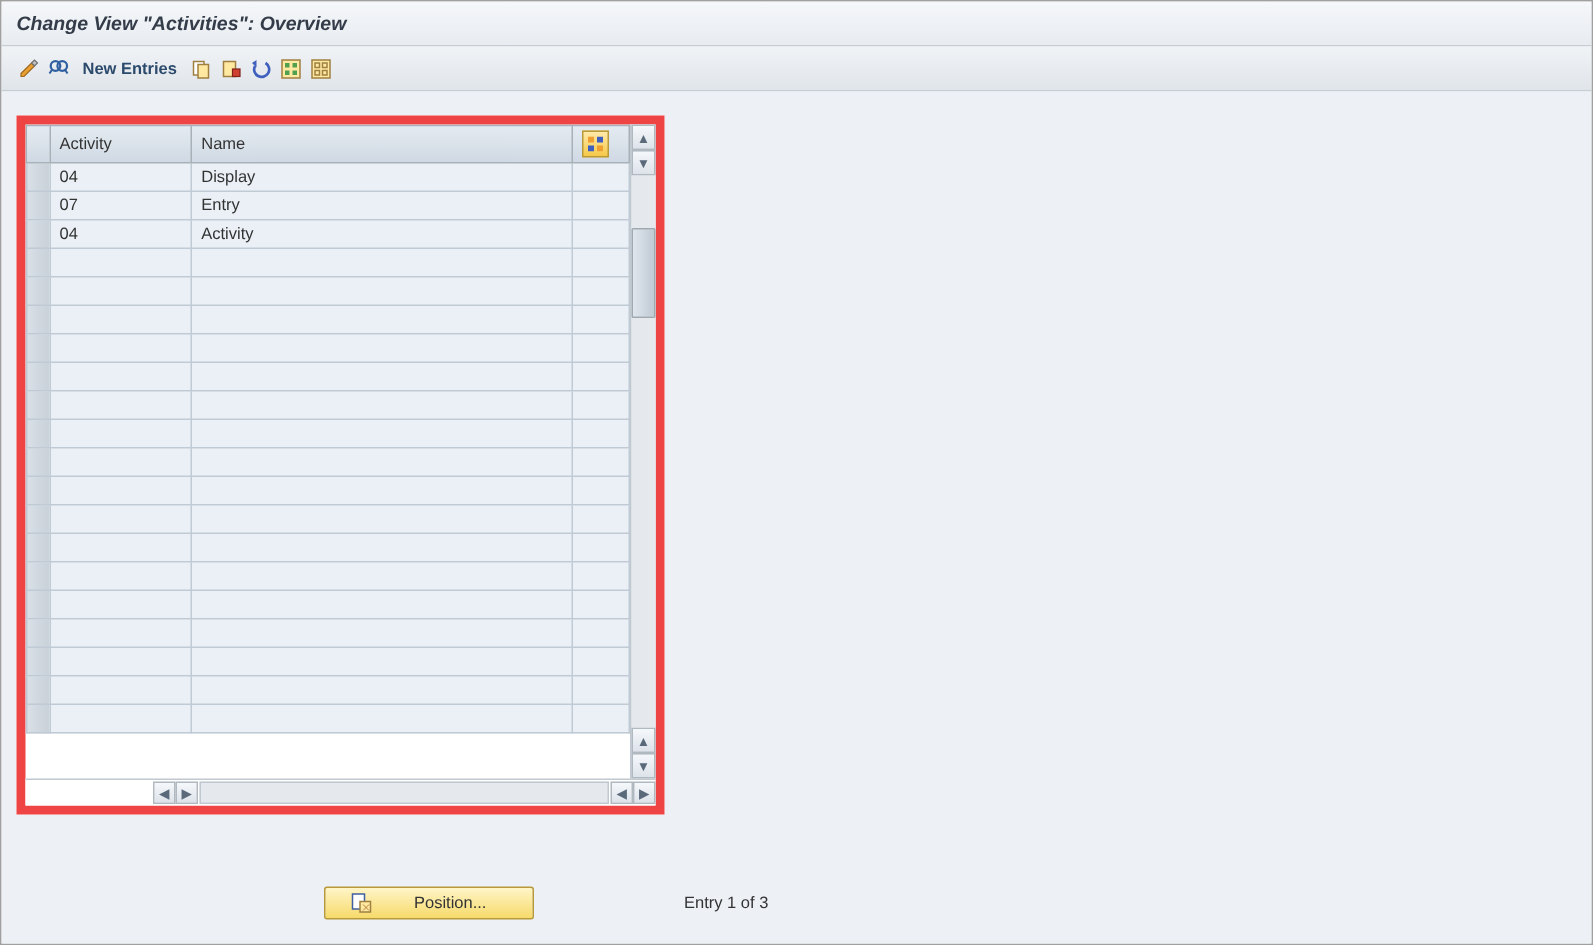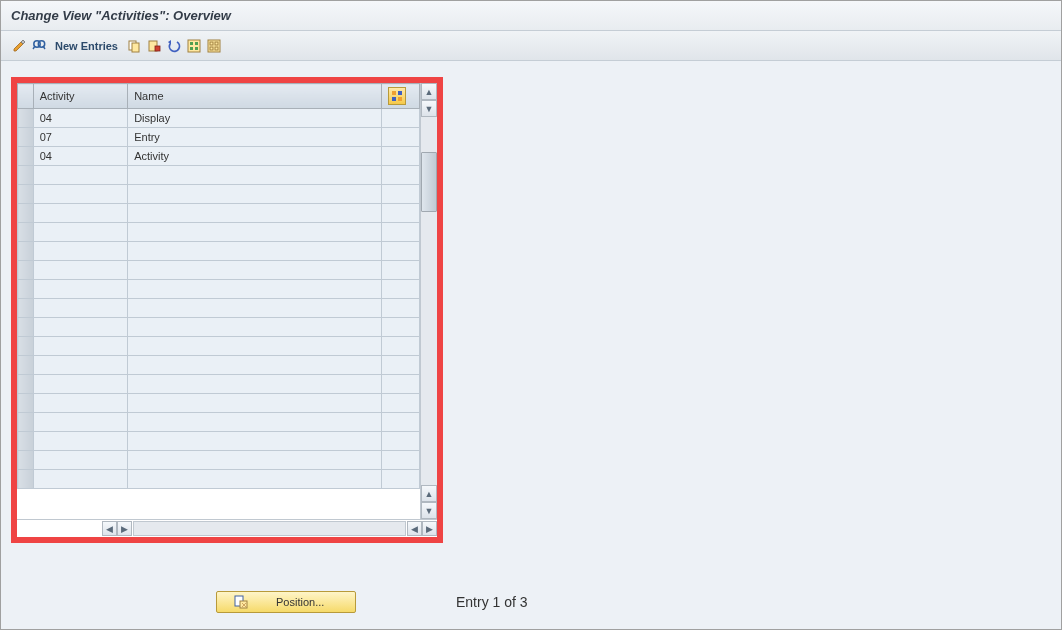--- a/index.html
+++ b/index.html
@@ -179,21 +179,21 @@
       padding-left:17px;
       gap: 28px;
       cursor:pointer;
       color: #333;
       border-radius: 2px;
     }
     .pos-icon {
       width:14px; height:14px;
       display:flex;align-items:center;justify-content:center;
     }
-    .status-text { color:#333; font-size:14px; }
+    .status-text { color:#333; font-size:11px; }
   </style>
 </head>
 <body>
 
 <div class="header">
   <span class="header-title">Change View "Activities": Overview</span>
 </div>
 
 <div class="toolbar">
   <div class="tb-btn">

